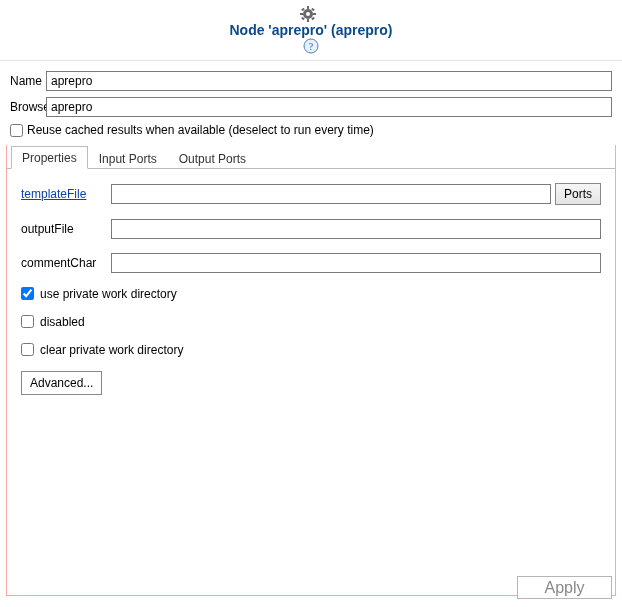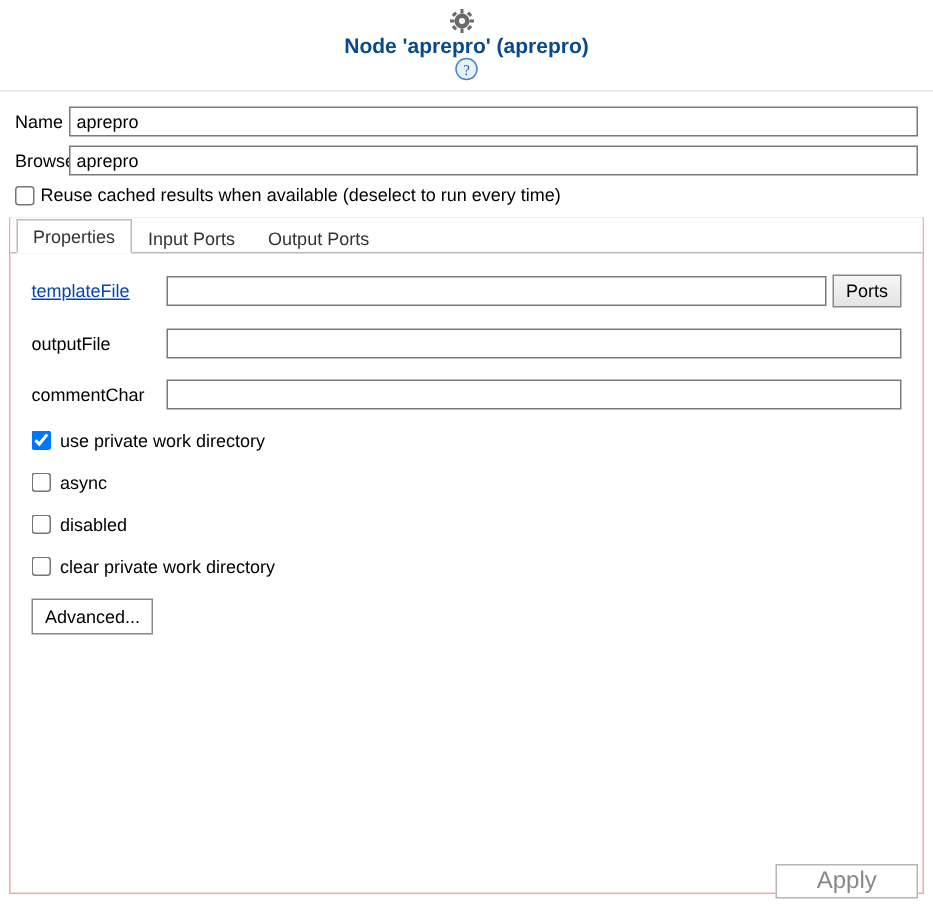--- a/index.html
+++ b/index.html
@@ -234,24 +234,20 @@
       <span class="prop-label">commentChar</span>
       <input class="prop-input" type="text" value="" style="">
     </div>
 
     <div class="chk-row">
       <input type="checkbox" checked="" style="">
       <span>use private work directory</span>
     </div>
     <div class="chk-row">
       <input type="checkbox" style="">
-      <span>async</span>
-    </div>
-    <div class="chk-row">
-      <input type="checkbox" style="">
       <span>disabled</span>
     </div>
     <div class="chk-row">
       <input type="checkbox" style="">
       <span>clear private work directory</span>
     </div>
 
     <button class="adv-btn">Advanced...</button>
 
   </div>

